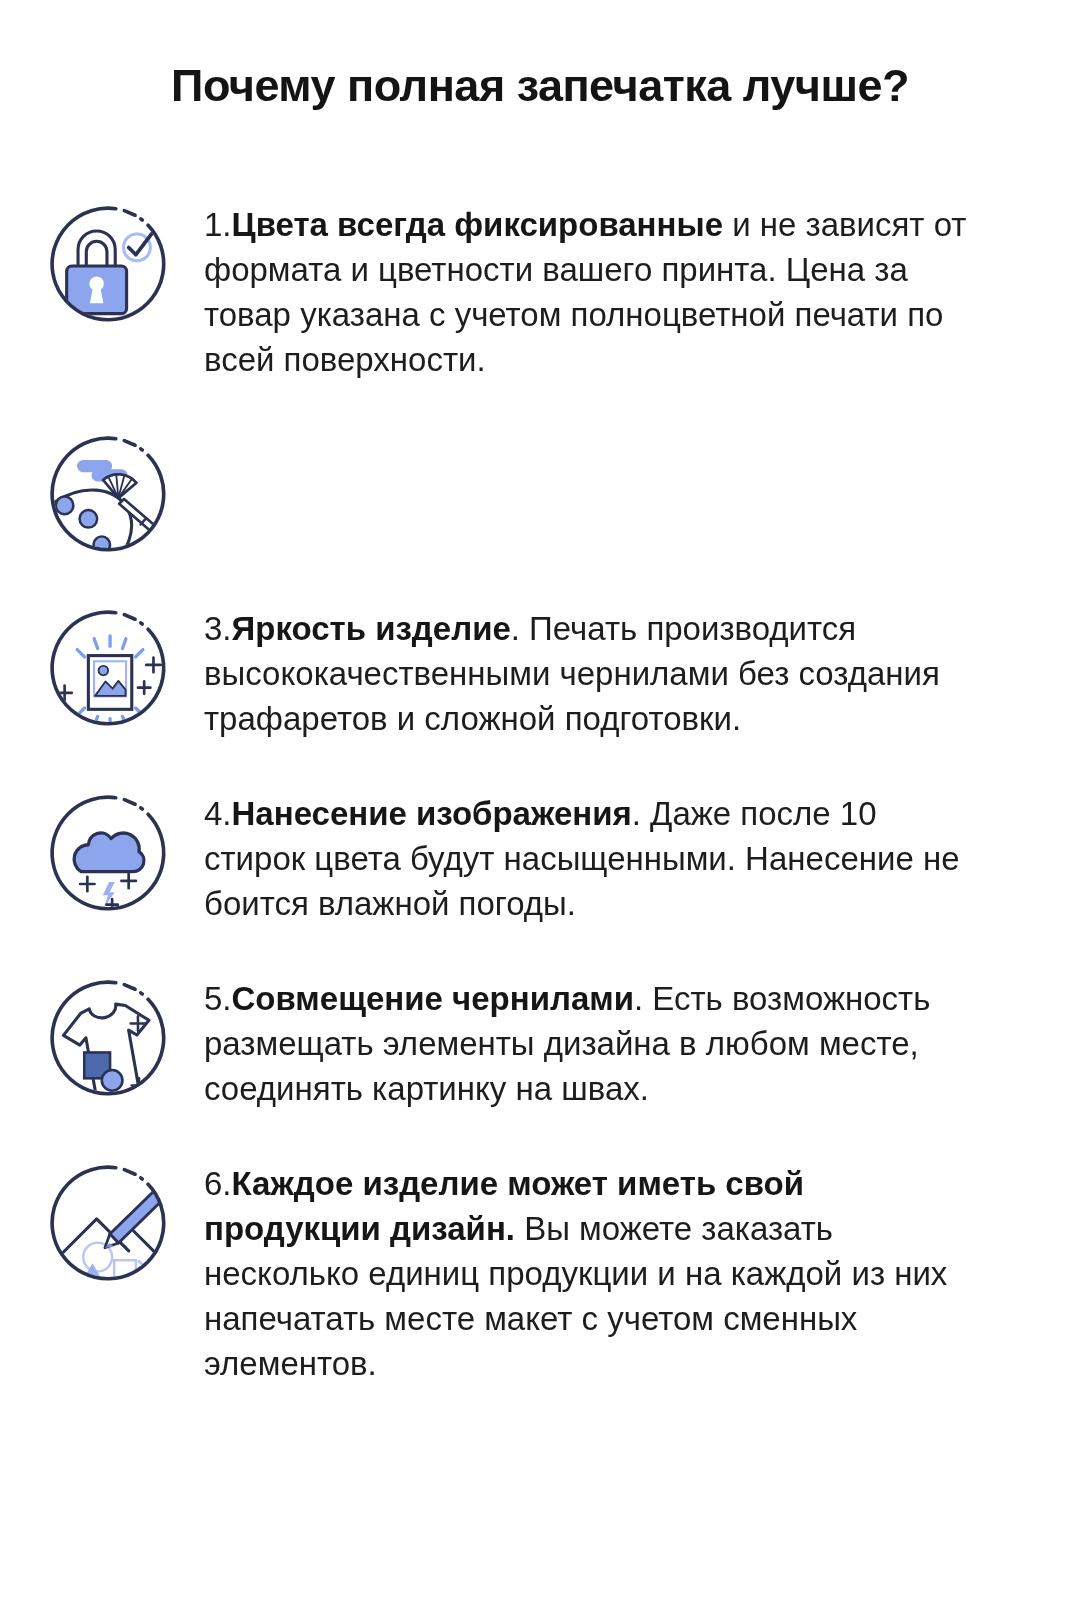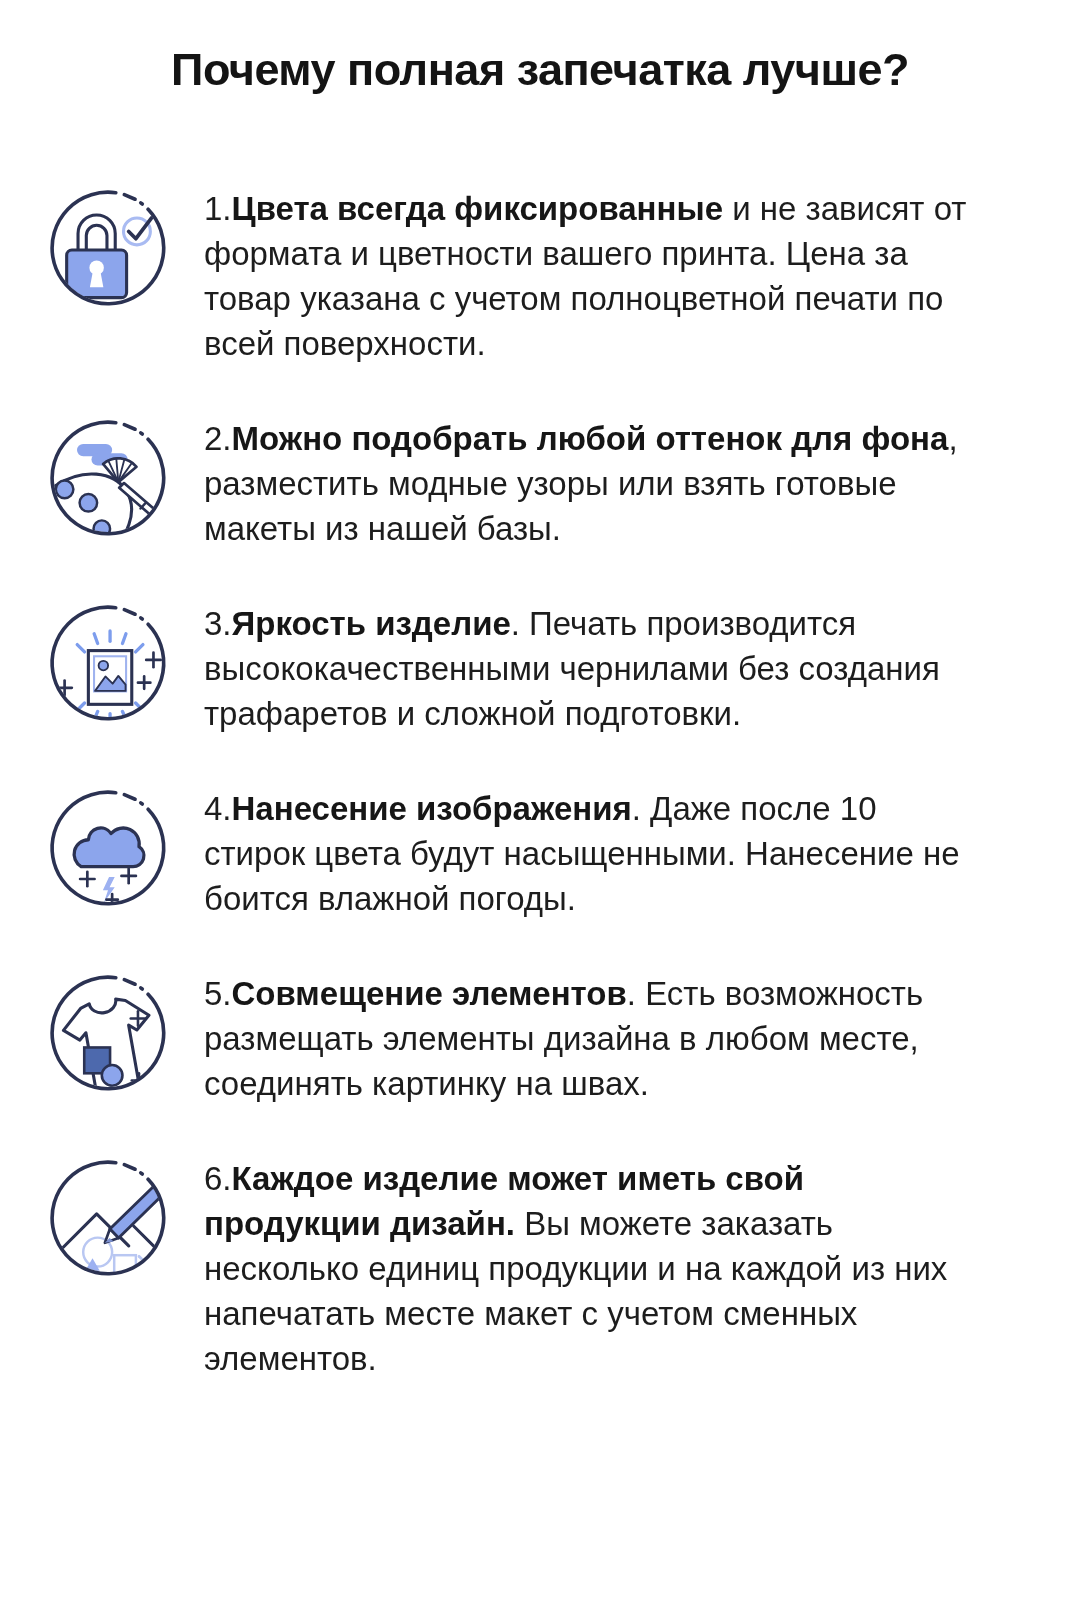--- a/index.html
+++ b/index.html
@@ -6,21 +6,21 @@
   body{
     width:1080px;height:1620px;
     background:#ffffff;
     font-family:"Liberation Sans", sans-serif;
     color:#1d1d1d;
     overflow:hidden;
   }
   .page{width:1080px;height:1620px;position:relative;}
   h1.title{
     margin:0;
-    padding:44px 40px 0 40px;
+    padding:60px 40px 0 40px;
     text-align:center;
     font-size:45px;
     line-height:1.15;
     font-weight:700;
     color:#141414;
     letter-spacing:-0.5px;
   }
   .benefits{
     margin-top:90px;
     padding:0 96px 0 46px;
@@ -104,21 +104,20 @@
             <line x1="70" y1="64" x2="60.3" y2="43.2" class="nv" stroke-width="1.8"></line>
             <line x1="70" y1="64" x2="68" y2="41.1" class="nv" stroke-width="1.8"></line>
             <line x1="70" y1="64" x2="75.9" y2="41.8" class="nv" stroke-width="1.8"></line>
             <line x1="70" y1="64" x2="83.2" y2="45.2" class="nv" stroke-width="1.8"></line>
           </g>
           <path class="ring" d="M98.8 22.5 A54 54 0 1 1 67.5 6.5"></path>
           <line class="ring" x1="75.8" y1="8.4" x2="86.2" y2="12.8"></line>
           <line class="ring" x1="91.7" y1="16.3" x2="93.2" y2="17.4"></line>
         </svg>
       </div>
-      <p class="txt"><span>2.</span><b>Можно подобрать любой оттенок для фона</b><span>, разместить модные узоры или взять готовые макеты из нашей базы.</span></p>
     </div>
 
     <div class="row">
       <div class="badge">
         <svg viewBox="0 0 120 120">
           <defs>
               <clipPath id="c3">
                 <circle cx="60" cy="60" r="52.5"></circle>
               </clipPath>
             </defs>
@@ -203,21 +202,21 @@
                 <line x1="89" y1="39" x2="89" y2="53"></line>
               <line x1="83" y1="106" x2="97" y2="106"></line>
                 <line x1="90" y1="99" x2="90" y2="113"></line>
             </g>
           </g>
           <path class="ring" d="M98.8 22.5 A54 54 0 1 1 67.5 6.5"></path>
           <line class="ring" x1="75.8" y1="8.4" x2="86.2" y2="12.8"></line>
           <line class="ring" x1="91.7" y1="16.3" x2="93.2" y2="17.4"></line>
         </svg>
       </div>
-      <p class="txt"><span>5.</span><b>Совмещение элементов</b><span>. Есть возможность размещать элементы дизайна в любом месте, соединять картинку на швах.</span></p>
+      <p class="txt"><span>5.</span><b>Совмещение чернилами</b><span>. Есть возможность размещать элементы дизайна в любом месте, соединять картинку на швах.</span></p>
     </div>
 
     <div class="row">
       <div class="badge">
         <svg viewBox="0 0 120 120">
           <defs>
               <clipPath id="c6">
                 <circle cx="60" cy="60" r="52.5"></circle>
               </clipPath>
             </defs>

